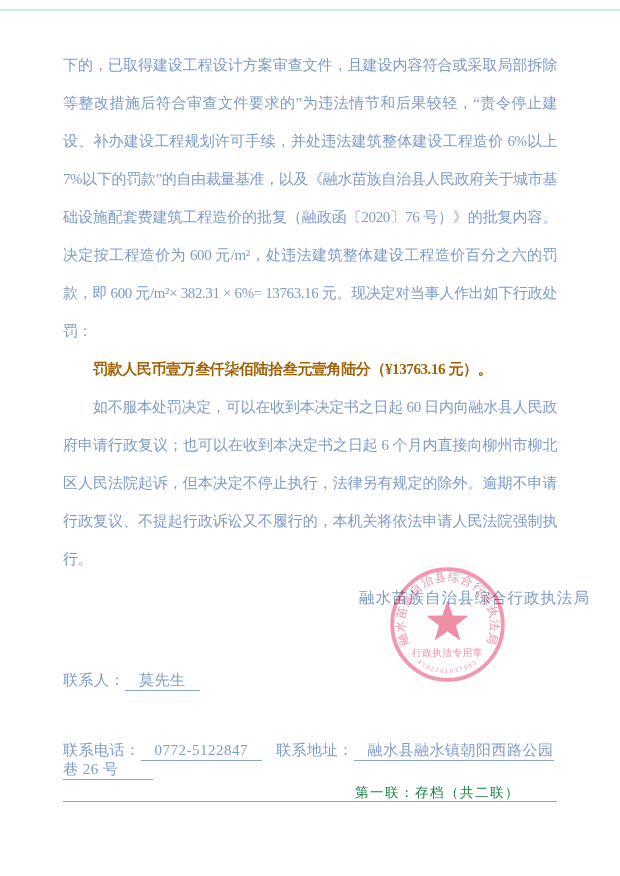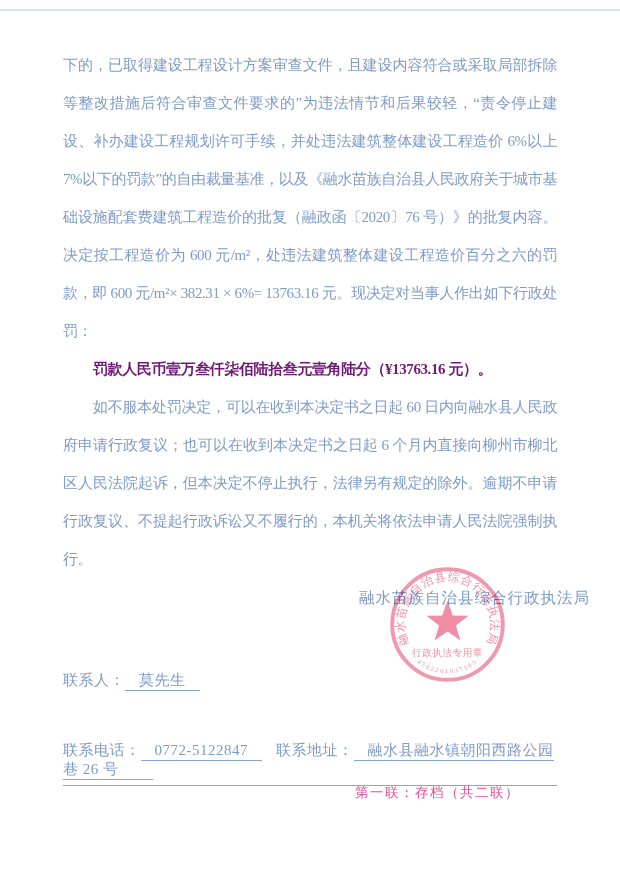--- a/index.html
+++ b/index.html
@@ -16,52 +16,52 @@
     position:absolute;left:0;top:9px;width:620px;height:2px;
     background:#cfe7ea;
   }
   .doc-body{
     position:absolute;left:63px;top:46px;width:494px;
     font-size:15px;line-height:38px;letter-spacing:-0.4px;
     text-align:justify;
   }
   .doc-body p{margin:0;}
   .indent{text-indent:2em;}
-  .penalty{font-weight:bold;color:#701a75;}
+  .penalty{font-weight:bold;color:#a16207;}
   .agency-line{
     position:absolute;top:588px;right:30px;
     font-size:15.5px;letter-spacing:1px;white-space:nowrap;
   }
   .date-line{
     position:absolute;top:629px;left:340px;
     font-size:15px;letter-spacing:3.5px;white-space:nowrap;
   }
   .seal{
     position:absolute;left:383px;top:560px;width:129px;height:129px;
     mix-blend-mode:multiply;opacity:0.88;
   }
   .contact-block{
     position:absolute;left:63px;width:494px;
     font-size:15px;letter-spacing:0.5px;
   }
   .contact-row1{top:671px;}
   .contact-row2{
     top:741px;
     border-bottom:1.5px solid #8aa5cd;
-    padding-bottom:6px;
+    padding-bottom:22px;
   }
   .u-seg{
     border-bottom:1.4px solid #8aa5cd;
     padding:0 14px 2px 14px;
   }
   .u-seg.wide-right{padding-right:34px;}
   .gap{display:inline-block;width:14px;}
   .footer-note{
     position:absolute;top:784px;right:100px;
-    font-size:13.5px;letter-spacing:1.5px;color:#ec4899;
+    font-size:13.5px;letter-spacing:1.5px;color:#15803d;
     white-space:nowrap;
   }
   .seal svg text{font-family:"Liberation Serif","DejaVu Serif",serif;}
 </style>
 </head>
 <body>
 
 <div class="page">
 
   <div class="scan-top-line"></div>

